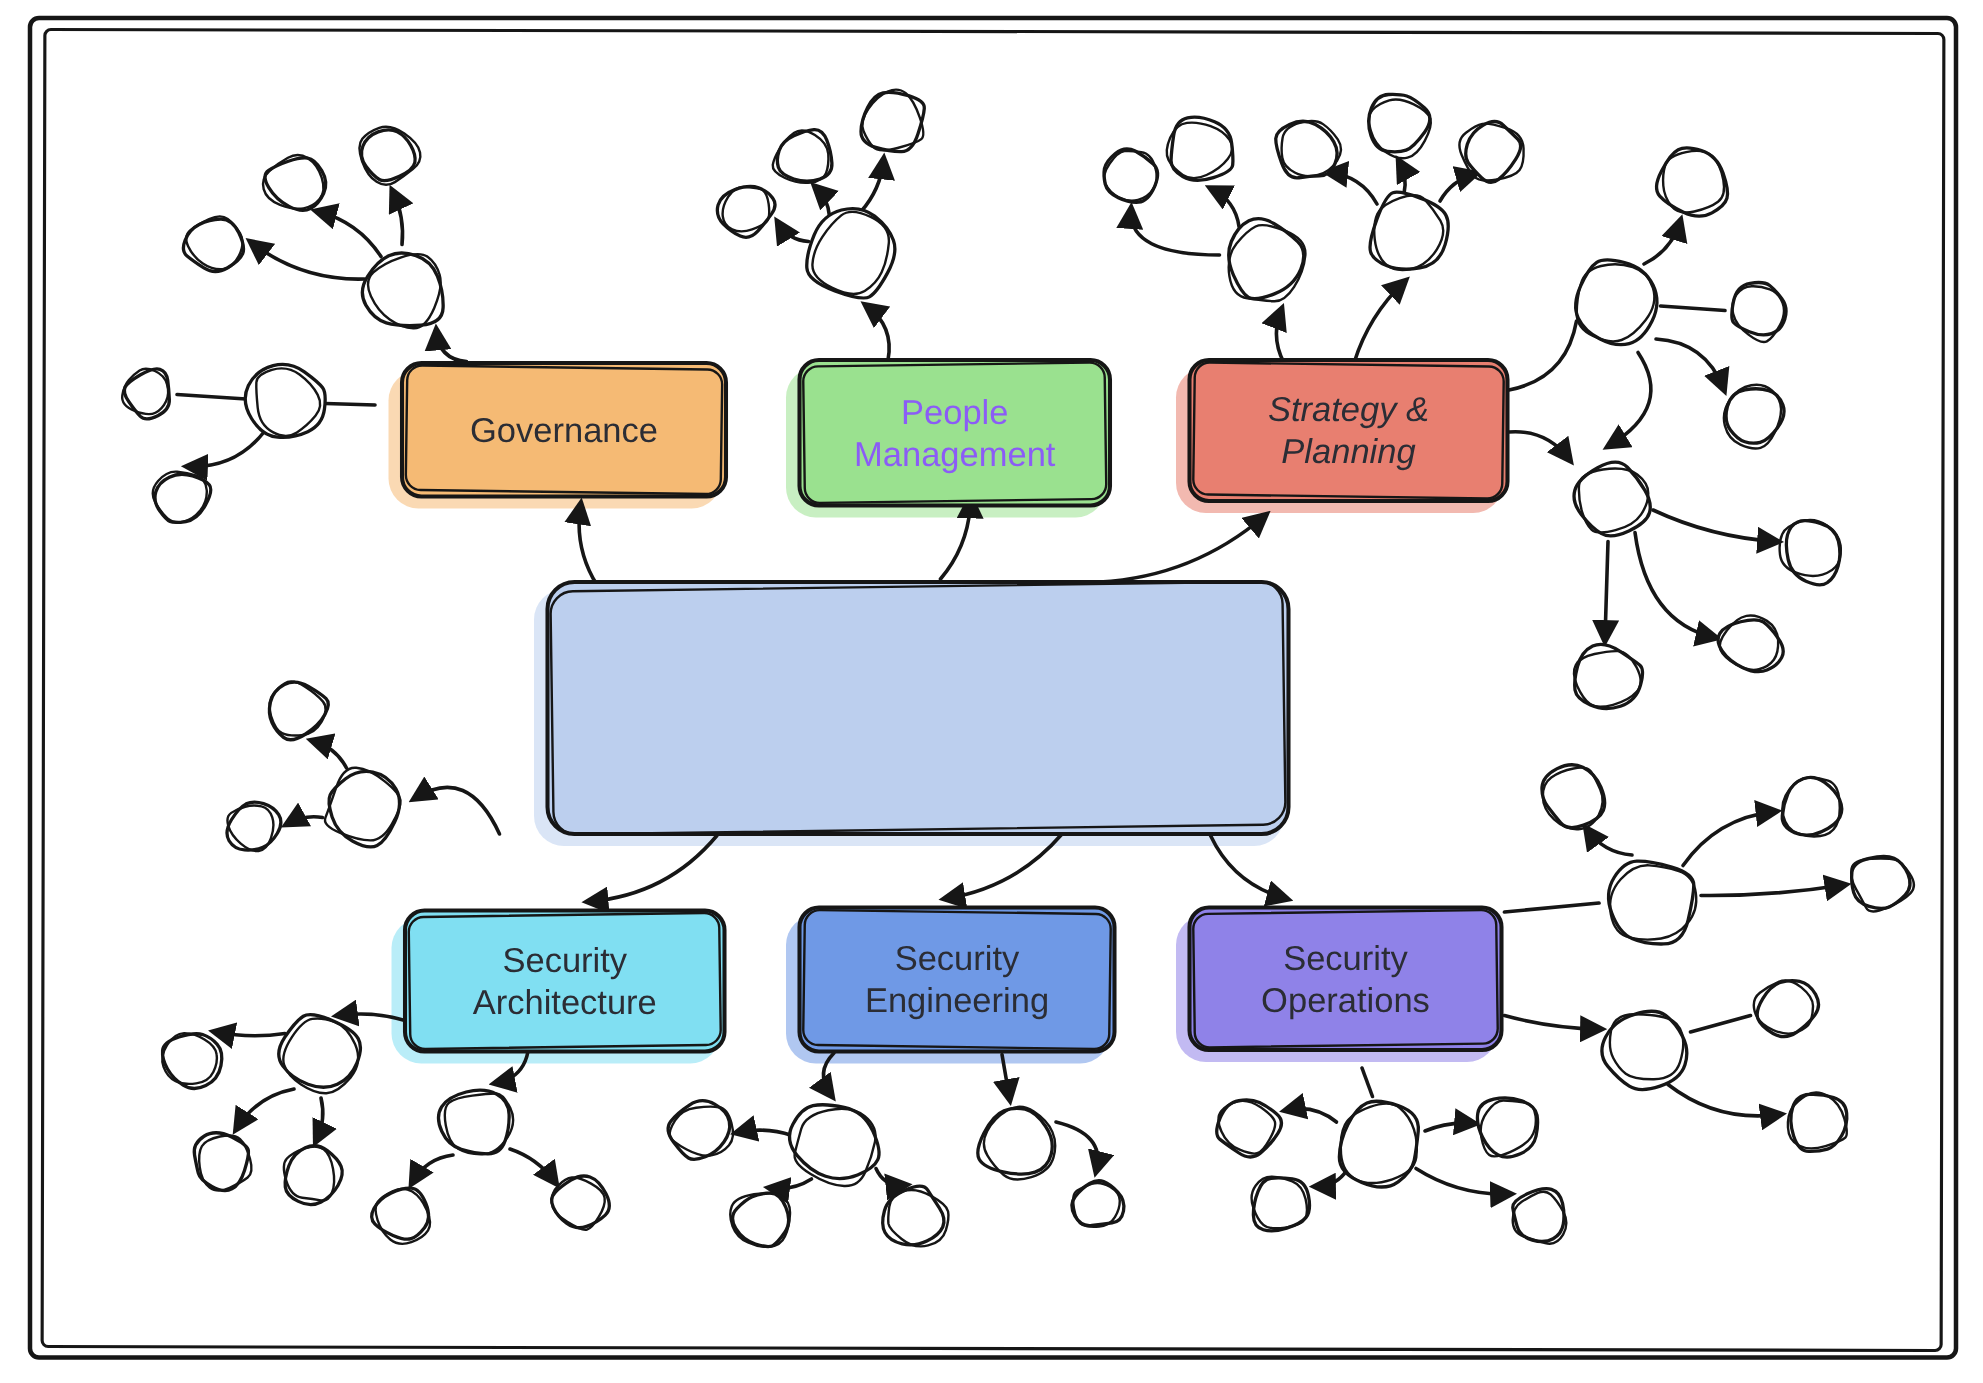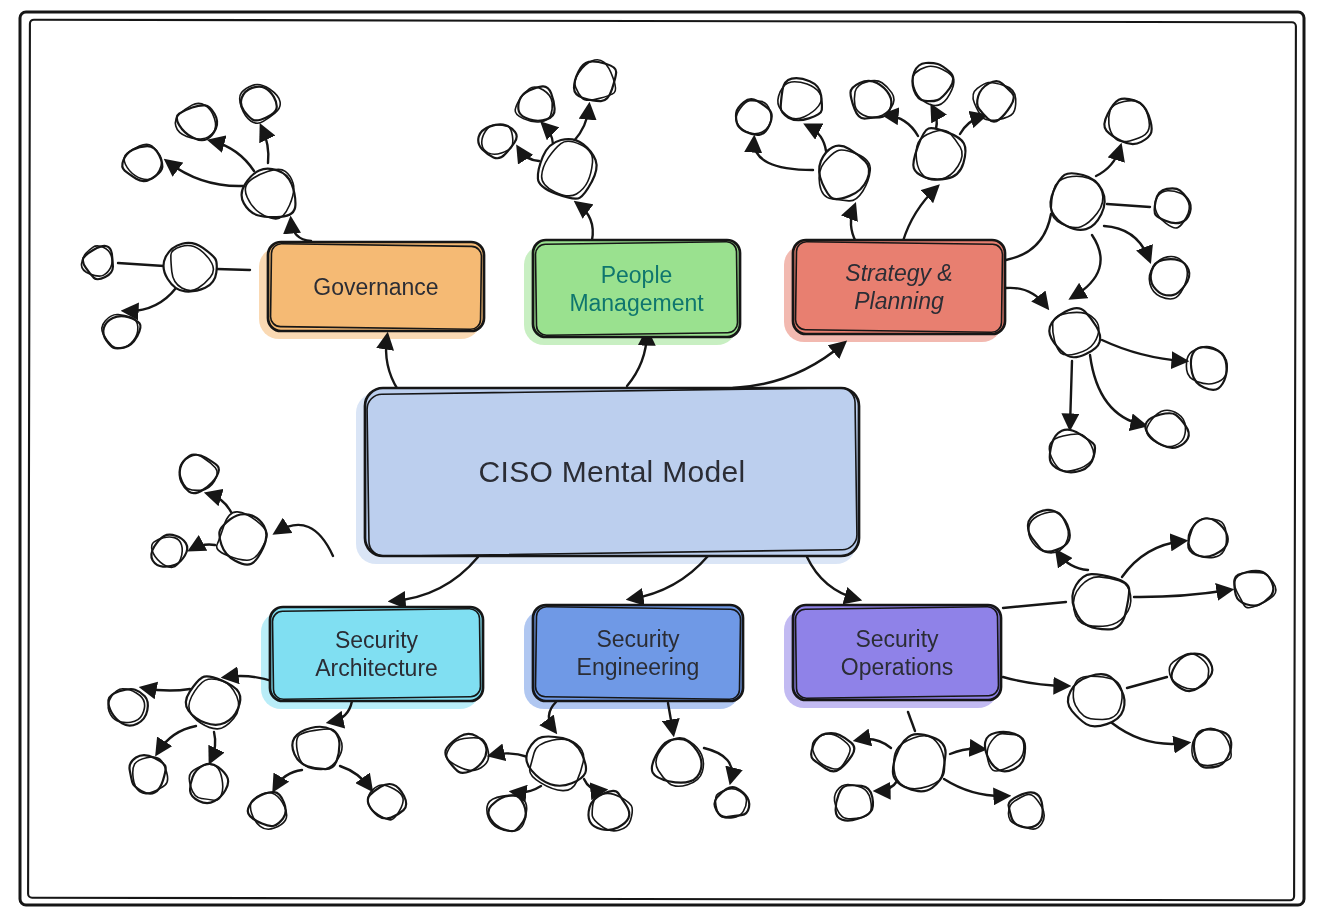--- a/index.html
+++ b/index.html
@@ -340,25 +340,24 @@
           <rect x="533" y="605" width="210" height="96" rx="13" fill="#6f99e6" stroke="#161616" stroke-width="2.7"></rect>
           <rect x="536" y="608" width="204" height="90" rx="10" fill="none" stroke="#161616" stroke-width="1.6" transform="rotate(0.8 638 653)"></rect>
         </g>
         <g>
           <rect x="793" y="605" width="208" height="95" rx="13" fill="#8f82e8" stroke="#161616" stroke-width="2.7"></rect>
           <rect x="796" y="608" width="202" height="89" rx="10" fill="none" stroke="#161616" stroke-width="1.6" transform="rotate(-0.8 897 652.5)"></rect>
         </g>
       </g>
     </svg>
 
-  <div class="lbl center" style="left: 612px; top: 472px; color: rgb(43, 45, 53);">CISO Mental Model</div>
 
   <div class="lbl" style="left: 376px; top: 286.5px; color: rgb(43, 45, 53);">Governance</div>
 
-  <div class="lbl" style="left: 636.5px; top: 288.5px; color: #0f766e;">People
+  <div class="lbl" style="left: 636.5px; top: 288.5px; color: #8b5cf6;">People
 Management</div>
 
   <div class="lbl" style="left: 899px; top: 287px; color: rgb(43, 45, 53); font-style: italic;">Strategy &amp;
 Planning</div>
 
   <div class="lbl" style="left: 376.5px; top: 654px; color: rgb(43, 45, 53);">Security
 Architecture</div>
 
   <div class="lbl" style="left: 638px; top: 653px; color: rgb(43, 45, 53);">Security
 Engineering</div>

